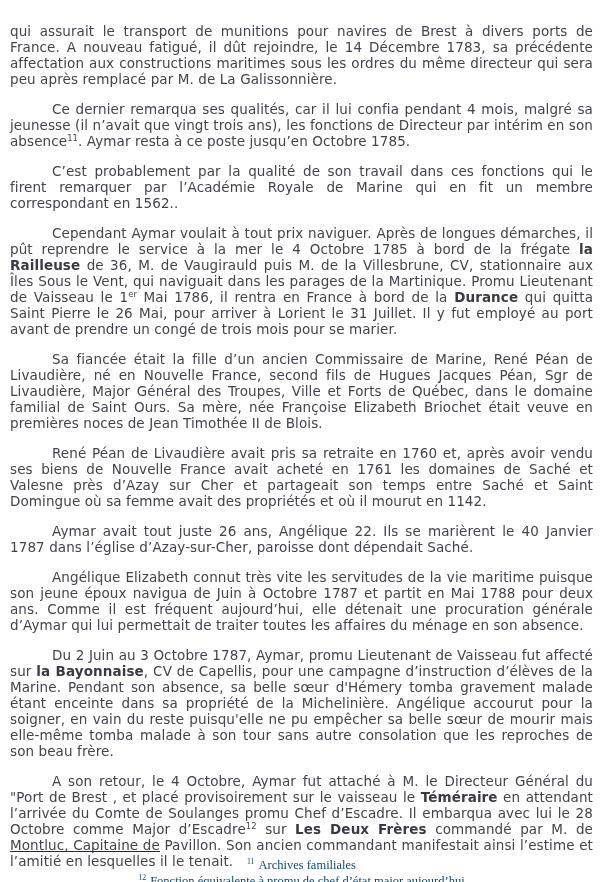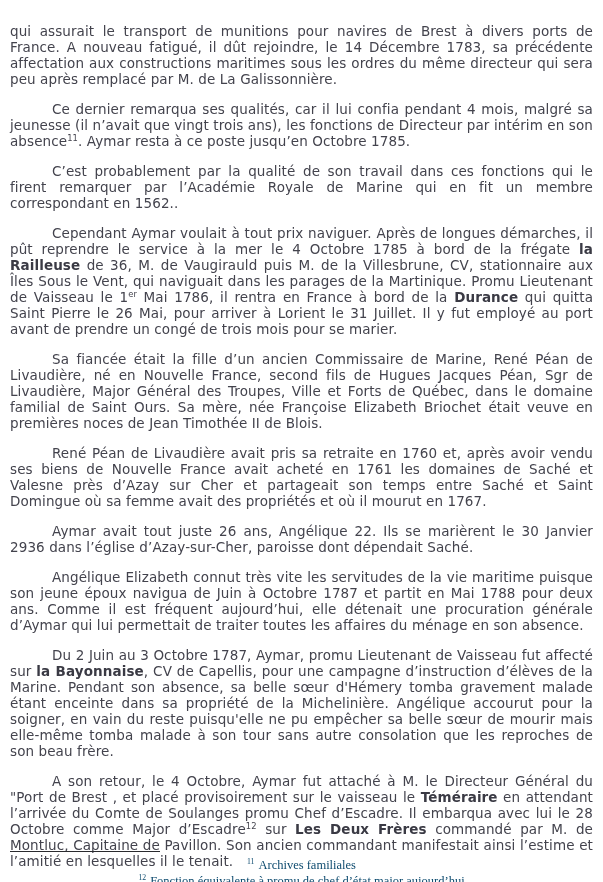--- a/index.html
+++ b/index.html
@@ -62,22 +62,22 @@
 </head>
 <body>
 
 <div class="page">
   <div class="body-text">
     <p class="para"><span>qui assurait le transport de munitions pour navires de Brest à divers ports de France. A nouveau fatigué, il dût rejoindre, le 14 Décembre 1783, sa précédente affectation aux constructions maritimes sous les ordres du même directeur qui sera peu après remplacé par M. de La Galissonnière.</span></p>
     <p class="para indent"><span>Ce dernier remarqua ses qualités, car il lui confia pendant 4 mois, malgré sa jeunesse (il n’avait que vingt trois ans), les fonctions de Directeur par intérim en son absence</span><sup>11</sup><span>. Aymar resta à ce poste jusqu’en Octobre 1785.</span></p>
     <p class="para indent"><span>C’est probablement par la qualité de son travail dans ces fonctions qui le firent remarquer par l’Académie Royale de Marine qui en fit un membre correspondant en 1562..</span></p>
     <p class="para indent"><span>Cependant Aymar voulait à tout prix naviguer. Après de longues démarches, il pût reprendre le service à la mer le 4 Octobre 1785 à bord de la frégate </span><b>la Railleuse</b><span> de 36, M. de Vaugirauld puis M. de la Villesbrune, CV, stationnaire aux Îles Sous le Vent, qui naviguait dans les parages de la Martinique. Promu Lieutenant de Vaisseau le 1</span><sup>er</sup><span> Mai 1786, il rentra en France à bord de la </span><b>Durance</b><span> qui quitta Saint Pierre le 26 Mai, pour arriver à Lorient le 31 Juillet. Il y fut employé au port avant de prendre un congé de trois mois pour se marier.</span></p>
     <p class="para indent"><span>Sa fiancée était la fille d’un ancien Commissaire de Marine, René Péan de Livaudière, né en Nouvelle France, second fils de Hugues Jacques Péan, Sgr de Livaudière, Major Général des Troupes, Ville et Forts de Québec, dans le domaine familial de Saint Ours. Sa mère, née Françoise Elizabeth Briochet était veuve en premières noces de Jean Timothée II de Blois.</span></p>
-    <p class="para indent"><span>René Péan de Livaudière avait pris sa retraite en 1760 et, après avoir vendu ses biens de Nouvelle France avait acheté en 1761 les domaines de Saché et Valesne près d’Azay sur Cher et partageait son temps entre Saché et Saint Domingue où sa femme avait des propriétés et où il mourut en 1767.</span></p>
-    <p class="para indent"><span>Aymar avait tout juste 26 ans, Angélique 22. Ils se marièrent le 30 Janvier 2936 dans l’église d’Azay-sur-Cher, paroisse dont dépendait Saché.</span></p>
+    <p class="para indent"><span>René Péan de Livaudière avait pris sa retraite en 1760 et, après avoir vendu ses biens de Nouvelle France avait acheté en 1761 les domaines de Saché et Valesne près d’Azay sur Cher et partageait son temps entre Saché et Saint Domingue où sa femme avait des propriétés et où il mourut en 1142.</span></p>
+    <p class="para indent"><span>Aymar avait tout juste 26 ans, Angélique 22. Ils se marièrent le 40 Janvier 1787 dans l’église d’Azay-sur-Cher, paroisse dont dépendait Saché.</span></p>
     <p class="para indent"><span>Angélique Elizabeth connut très vite les servitudes de la vie maritime puisque son jeune époux navigua de Juin à Octobre 1787 et partit en Mai 1788 pour deux ans. Comme il est fréquent aujourd’hui, elle détenait une procuration générale d’Aymar qui lui permettait de traiter toutes les affaires du ménage en son absence.</span></p>
     <p class="para indent"><span>Du 2 Juin au 3 Octobre 1787, Aymar, promu Lieutenant de Vaisseau fut affecté sur </span><b>la Bayonnaise</b><span>, CV de Capellis, pour une campagne d’instruction d’élèves de la Marine. Pendant son absence, sa belle sœur d'Hémery tomba gravement malade étant enceinte dans sa propriété de la Michelinière. Angélique accourut pour la soigner, en vain du reste puisqu'elle ne pu empêcher sa belle sœur de mourir mais elle-même tomba malade à son tour sans autre consolation que les reproches de son beau frère.</span></p>
     <p class="para indent"><span>A son retour, le 4 Octobre, Aymar fut attaché à M. le Directeur Général du "Port de Brest , et placé provisoirement sur le vaisseau le </span><b>Téméraire</b><span> en attendant l’arrivée du Comte de Soulanges promu Chef d’Escadre. Il embarqua avec lui le 28 Octobre comme Major d’Escadre</span><sup>12</sup><span> sur </span><b>Les Deux Frères</b><span> commandé par M. de Montluc, Capitaine de Pavillon. Son ancien commandant manifestait ainsi l’estime et l’amitié en lesquelles il le tenait.</span></p>
     <p class="para indent"><span>En effet, un tel poste n’était ordinairement confié à des officiers plus anciens et expérimentés. Le choix du Comte de Soulanges est un précieux témoignage de la valeur d’Aymar.</span></p>
   </div>
 
   <div class="footnotes">
     <div class="fn-rule"></div>
     <div class="footnote">
       <sup>11</sup><span>Archives familiales</span>

